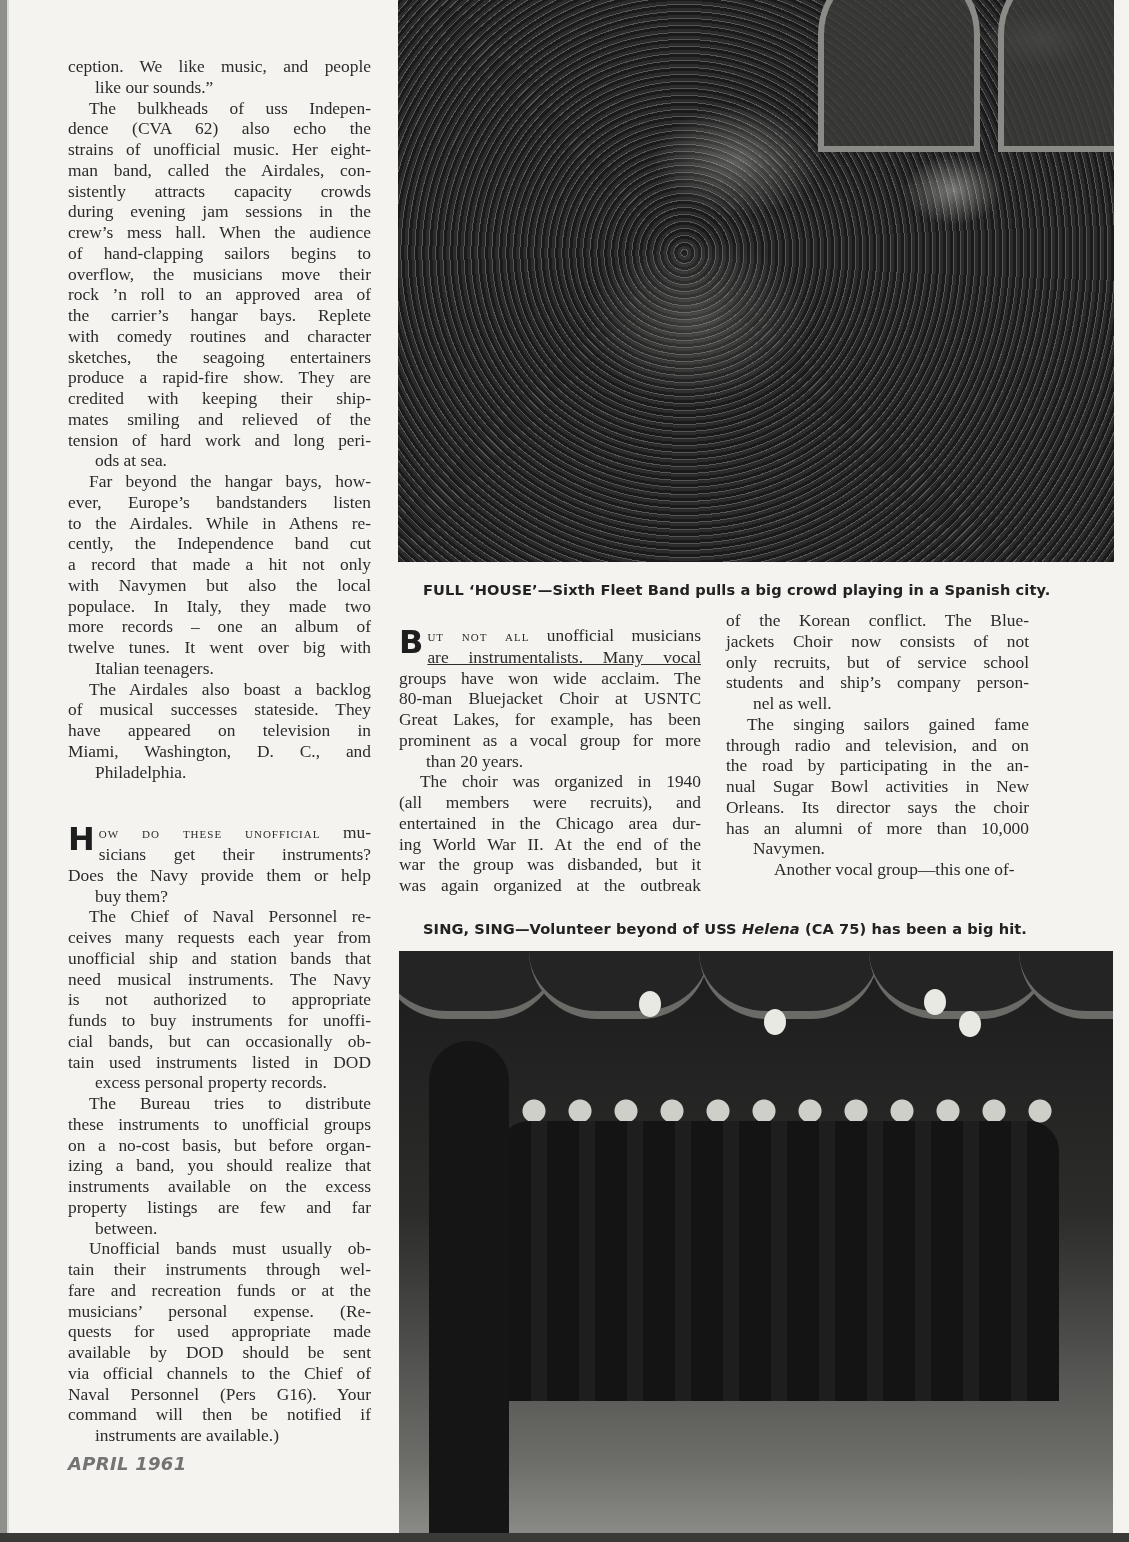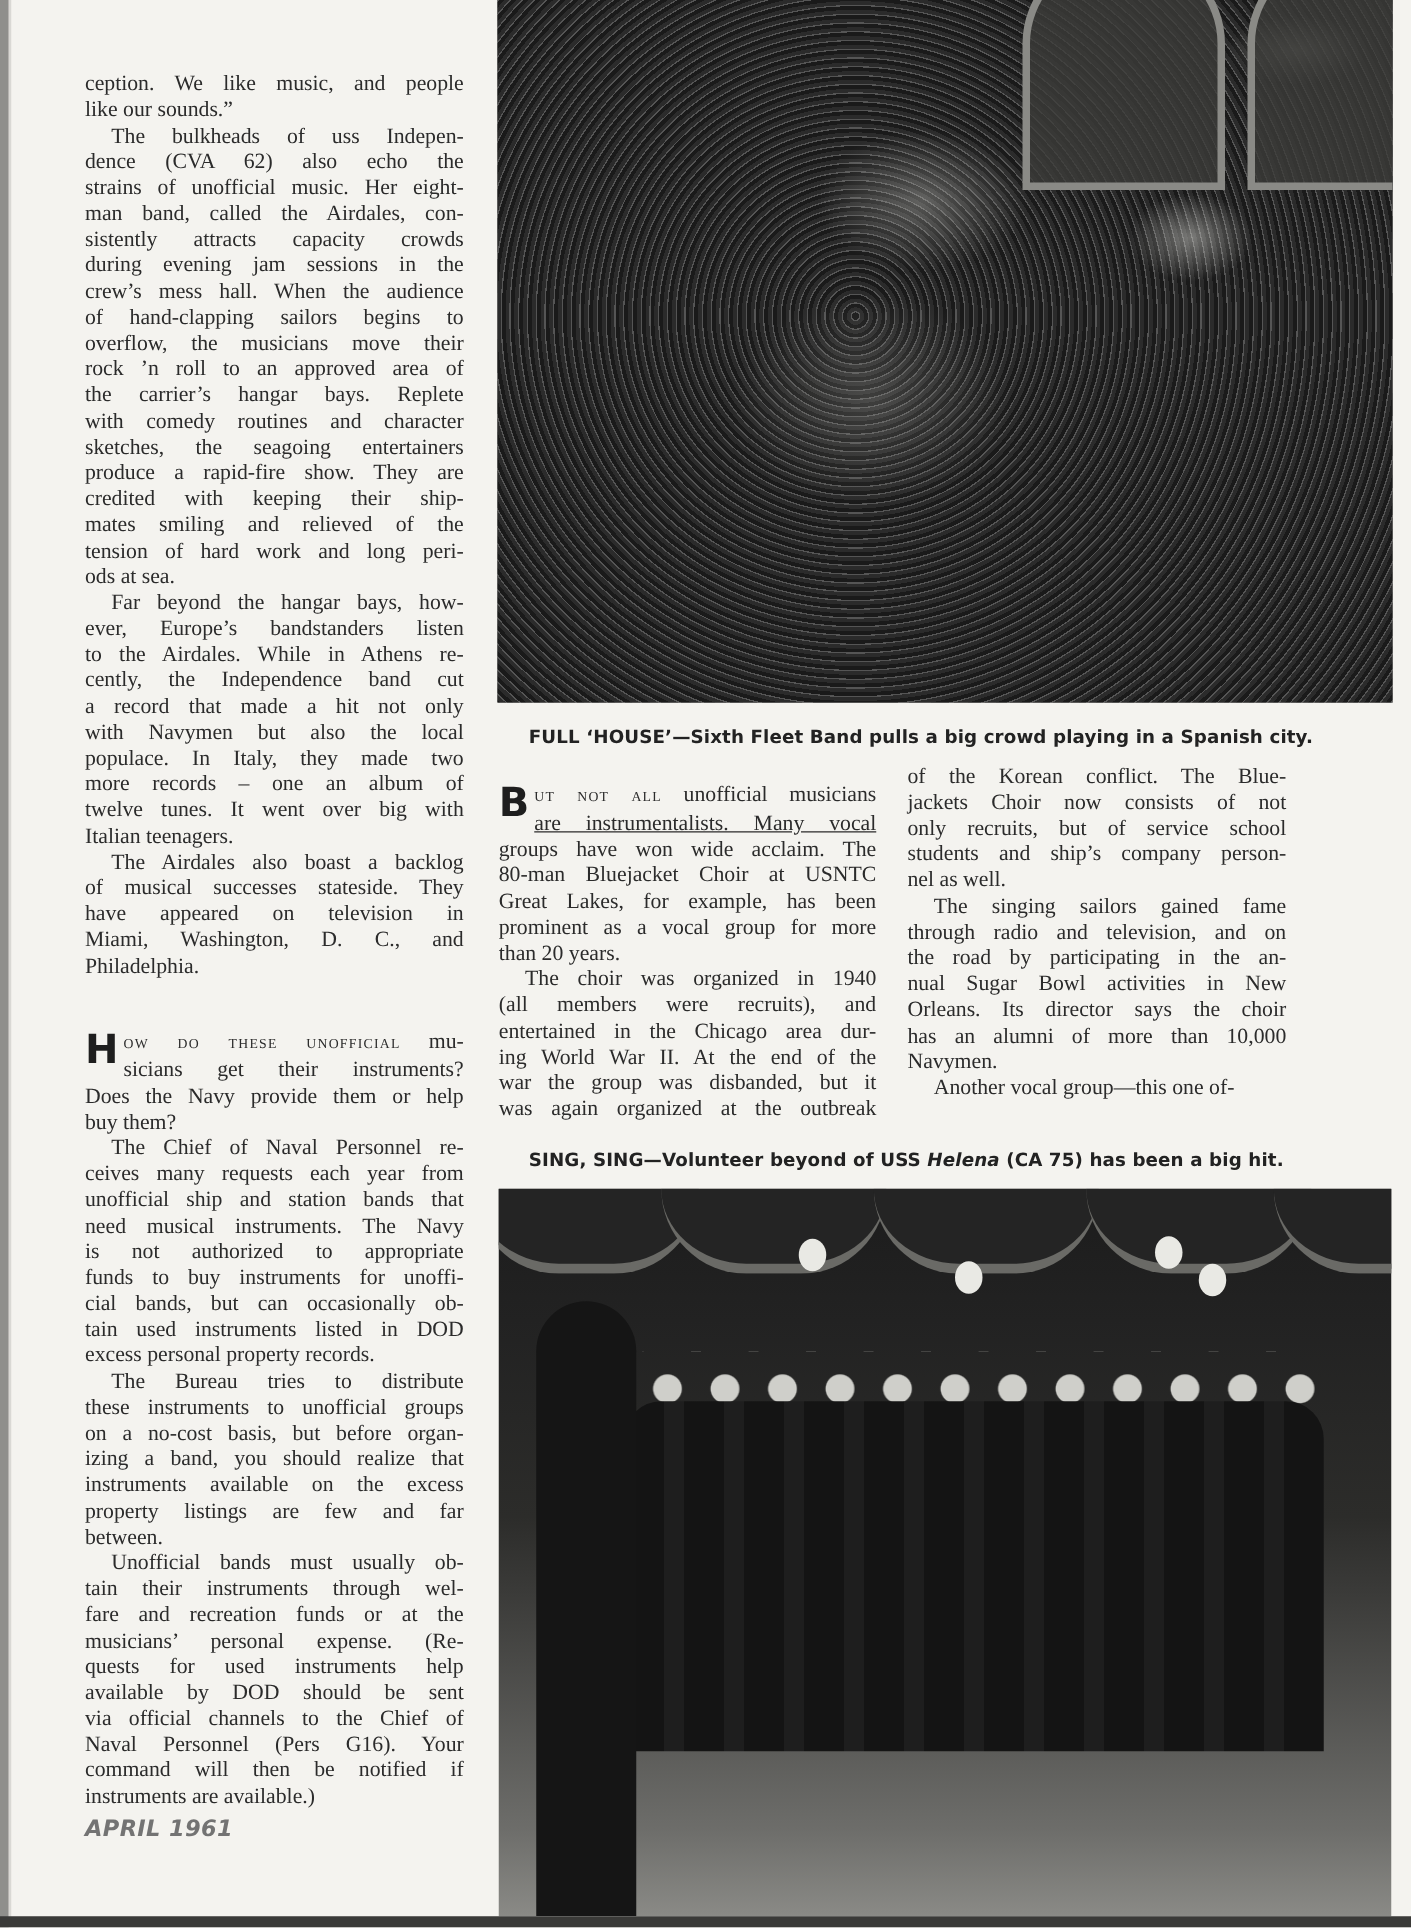--- a/index.html
+++ b/index.html
@@ -16,21 +16,21 @@
 
   .col {
     position: absolute;
     font-family: "Liberation Serif", "DejaVu Serif", serif;
     font-size: 17.4px; line-height: 20.75px;
     text-align: justify;
     color: #2b2b2b;
     hyphens: manual;
   }
   .col .line { display: block; text-align: justify; text-align-last: justify; white-space: nowrap; }
-  .col .line.last { text-align-last: left; }
+  .col .line.last { text-align-last: left; margin-left: 27px; }
   .col .line.indent { padding-left: 21px; }
   .col-left { left: 68px; top: 56px; width: 303px; }
   .col-mid  { left: 399px; top: 625px; width: 302px; }
   .col-right{ left: 726px; top: 610px; width: 303px; }
 
   .dropcap {
     float: left; font-family: "DejaVu Sans", "Liberation Sans", sans-serif; font-weight: bold;
     font-size: 32px; line-height: 30px; margin: 2px 4px 0 0; color: #1e1e1e;
   }
   .smallcaps { font-variant: small-caps; letter-spacing: 1px; font-size: 15px; }
@@ -154,21 +154,21 @@
     <span class="line">these instruments to unofficial groups</span>
     <span class="line">on a no-cost basis, but before organ-</span>
     <span class="line">izing a band, you should realize that</span>
     <span class="line">instruments available on the excess</span>
     <span class="line">property listings are few and far</span>
     <span class="line last">between.</span>
     <span class="line indent">Unofficial bands must usually ob-</span>
     <span class="line">tain their instruments through wel-</span>
     <span class="line">fare and recreation funds or at the</span>
     <span class="line">musicians’ personal expense. (Re-</span>
-    <span class="line">quests for used instruments help</span>
+    <span class="line">quests for used appropriate made</span>
     <span class="line">available by DOD should be sent</span>
     <span class="line">via official channels to the Chief of</span>
     <span class="line">Naval Personnel (Pers G16). Your</span>
     <span class="line">command will then be notified if</span>
     <span class="line last">instruments are available.)</span>
   </div>
 
 <div class="photo photo-crowd">
   <div class="arch" style="left:420px;"></div>
   <div class="arch" style="left:600px;"></div>

